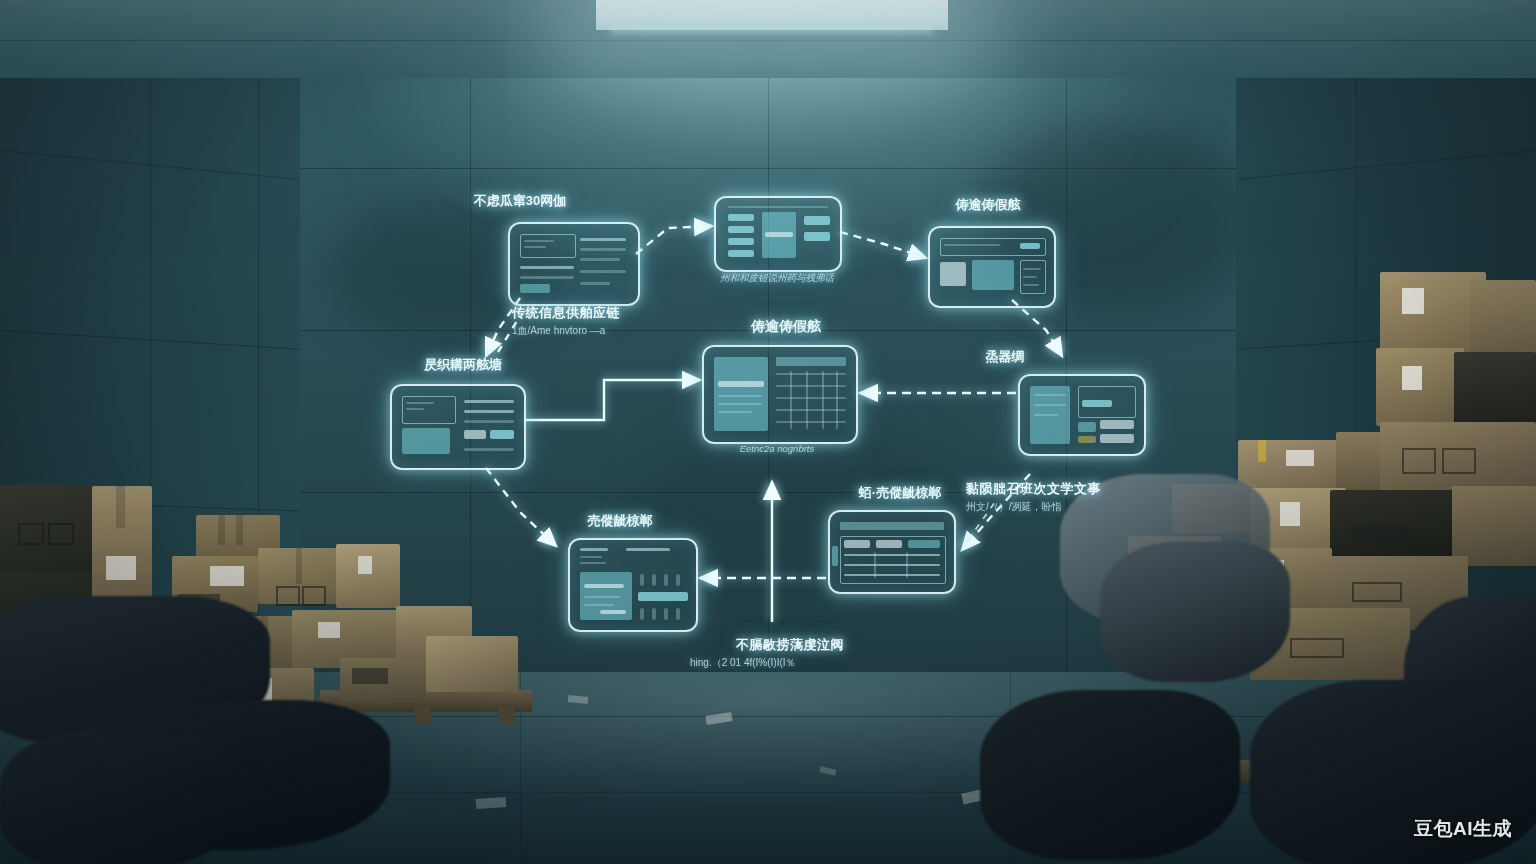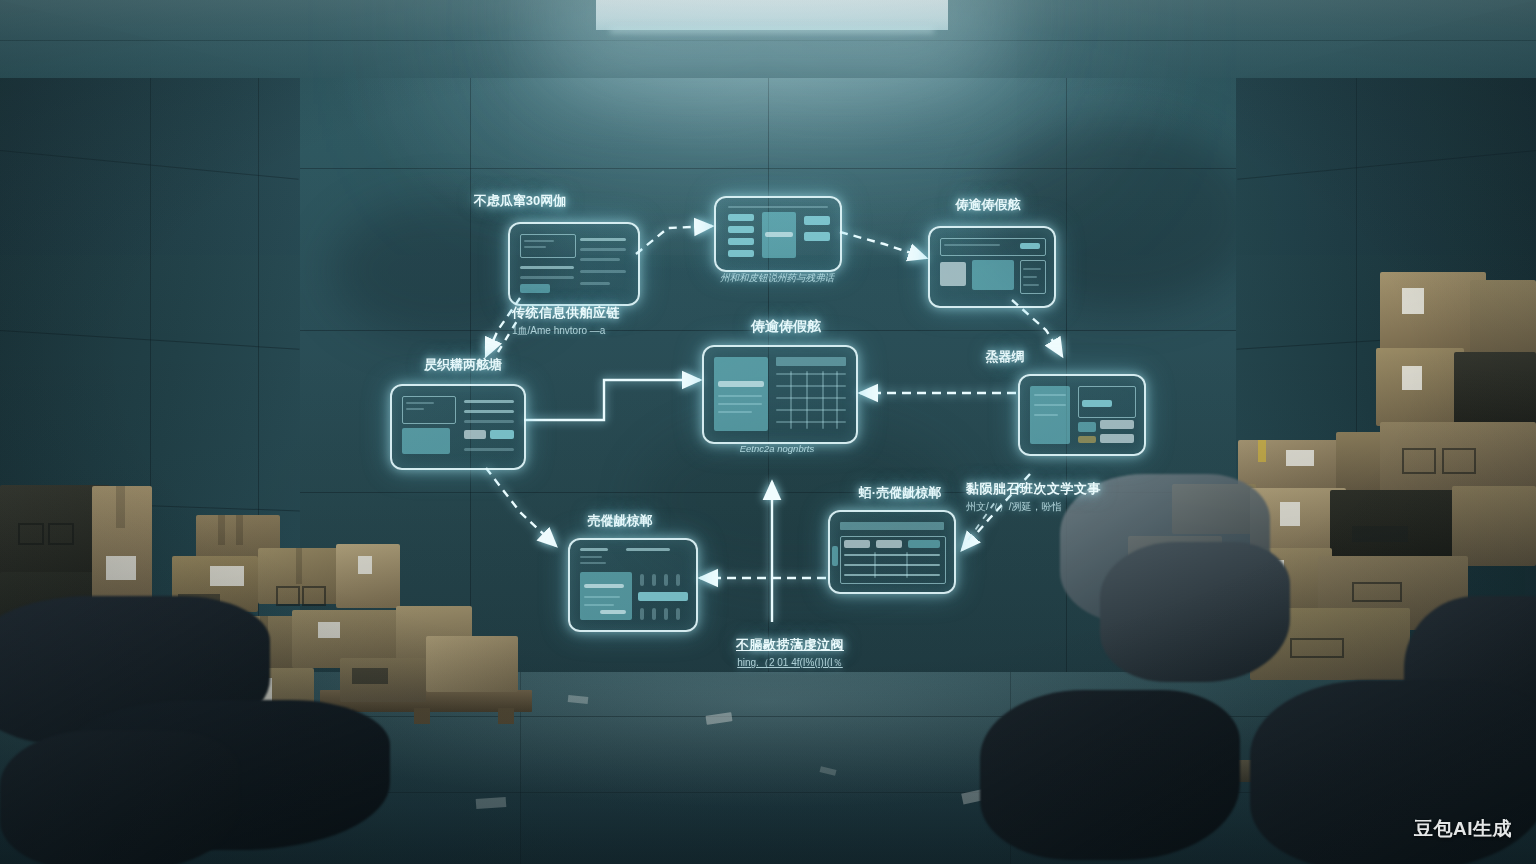--- a/index.html
+++ b/index.html
@@ -430,20 +430,20 @@
       <div class="ui block" style="left:78px;top:28px;width:32px;height:8px;"></div>
       <div class="ui line" style="left:14px;top:42px;width:96px;height:2px;"></div>
       <div class="ui line" style="left:14px;top:52px;width:96px;height:2px;"></div>
       <div class="ui line" style="left:14px;top:62px;width:96px;height:2px;"></div>
       <div class="ui line dim" style="left:44px;top:40px;width:1.5px;height:26px;"></div>
       <div class="ui line dim" style="left:76px;top:40px;width:1.5px;height:26px;"></div>
       <div class="ui block" style="left:2px;top:34px;width:6px;height:20px;"></div>
     </div>
 
     <div class="note" style="left:690px;top:636px;width:200px;text-align:center;">
-      <div class="l1" style="text-align:center;text-decoration:underline;">不膈敭捞薃虔泣阀</div>
-      <div class="l2" style="text-align:center;text-decoration:underline;">hing.（2 01 4f(I%(I)I(I％</div>
+      <div class="l1" style="text-align:center;">不膈敭捞薃虔泣阀</div>
+      <div class="l2" style="text-align:left;">hing.（2 01 4f(I%(I)I(I％</div>
     </div>
 
   </div>
 
   <div class="wm">豆包AI生成</div>
 </div>
 
 </body></html>

